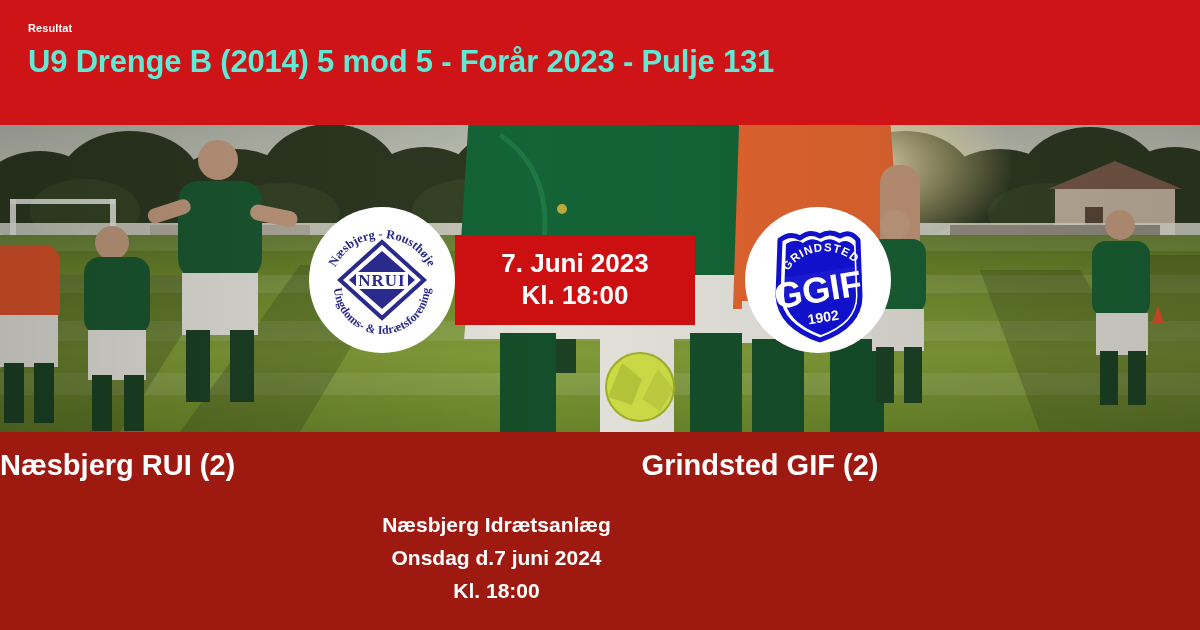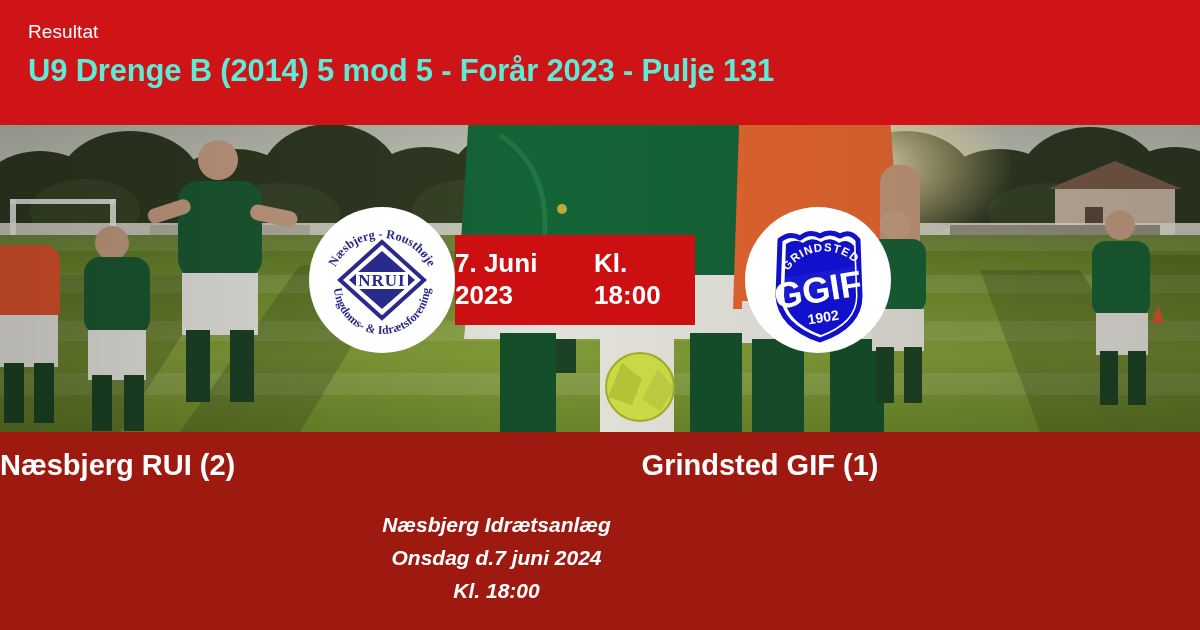--- a/index.html
+++ b/index.html
@@ -10,40 +10,40 @@
   }
   #poster { position:relative; width:1200px; height:630px; overflow:hidden; }
 
   
   .header {
     position:absolute; left:0; top:0; width:1200px; height:125px;
     background:#ce1417;
     padding:22px 0 0 28px;
   }
   .header-kicker {
-    color:#fff; font-size:19px; font-weight:normal; letter-spacing:.1px;
+    color:#fff; font-size:11px; font-weight:bold; letter-spacing:.1px;
     line-height:1.1;
   }
   .header-title {
     color:#5eead4; font-size:31px; font-weight:bold; letter-spacing:-.2px;
     margin-top:11px; line-height:1.1; white-space:nowrap;
   }
 
   
   .photo {
     position:absolute; left:0; top:125px; width:1200px; height:307px;
     overflow:hidden; background:#5d7a2c;
   }
   .photo svg { position:absolute; left:0; top:0; width:1200px; height:307px; }
 
   
   .date-banner {
     position:absolute; left:455px; top:235px; width:240px; height:90px;
     background:#cc1012; z-index:3;
-    display:flex; flex-direction:row;
+    display:flex; flex-direction:column;
     align-items:center; justify-content:center;
   }
   .date-banner .d1 { color:#fff; font-size:26px; font-weight:bold; line-height:1.22; }
   .date-banner .d2 { color:#fff; font-size:26px; font-weight:bold; line-height:1.22; }
 
   
   .badge {
     position:absolute; top:207px; width:146px; height:146px;
     border-radius:50%; background:#fff; z-index:4;
     display:flex; align-items:center; justify-content:center;
@@ -64,21 +64,20 @@
   .team-name {
     color:#fff; font-size:29px; font-weight:bold; text-align:center;
     white-space:nowrap; line-height:1.2;
   }
   .team-left  { width:780px; text-align:left; }
   .team-right { width:880px; text-align:center; margin-left:-460px; }
 
   .meta {
     position:absolute; left:0; top:77px; width:993px;
     text-align:center;
-    font-style:italic;
   }
   .meta div {
     color:#fff; font-size:21px; font-weight:bold; line-height:1.56;
     white-space:nowrap;
   }
 </style>
 </head>
 <body>
 
 <div id="poster">
@@ -295,21 +294,21 @@
       </text>
       <text x="72" y="92" text-anchor="middle" font-family="'Liberation Sans',sans-serif" font-size="36" font-weight="bold" fill="#ffffff" transform="rotate(-9 72 92)">GGIF</text>
       <text x="76" y="112" text-anchor="middle" font-family="'Liberation Sans',sans-serif" font-size="14" font-weight="bold" fill="#ffffff" transform="rotate(-9 76 112)">1902</text>
     </svg>
   </div>
 
   <div class="bottom">
 
     <div class="teams">
       <div class="team-name team-left">Næsbjerg RUI (2)</div>
-      <div class="team-name team-right">Grindsted GIF (1)</div>
+      <div class="team-name team-right">Grindsted GIF (2)</div>
     </div>
 
     <div class="meta">
       <div>Næsbjerg Idrætsanlæg</div>
       <div>Onsdag d.7 juni 2024</div>
       <div>Kl. 18:00</div>
     </div>
 
   </div>
 

